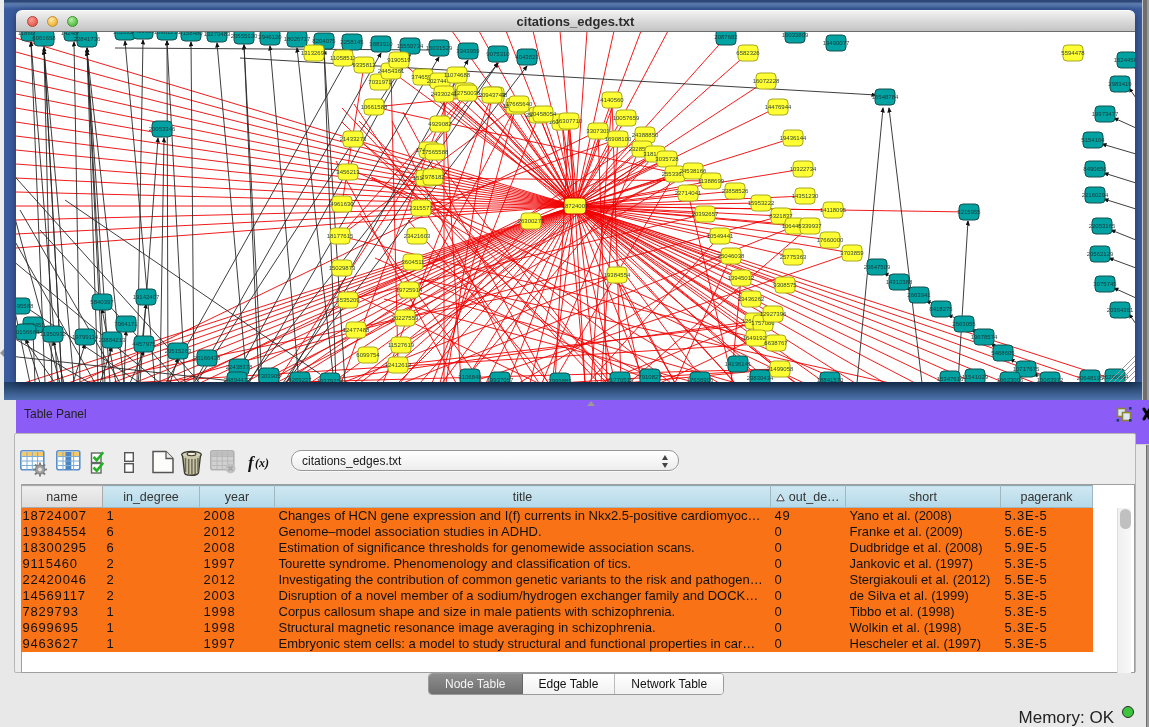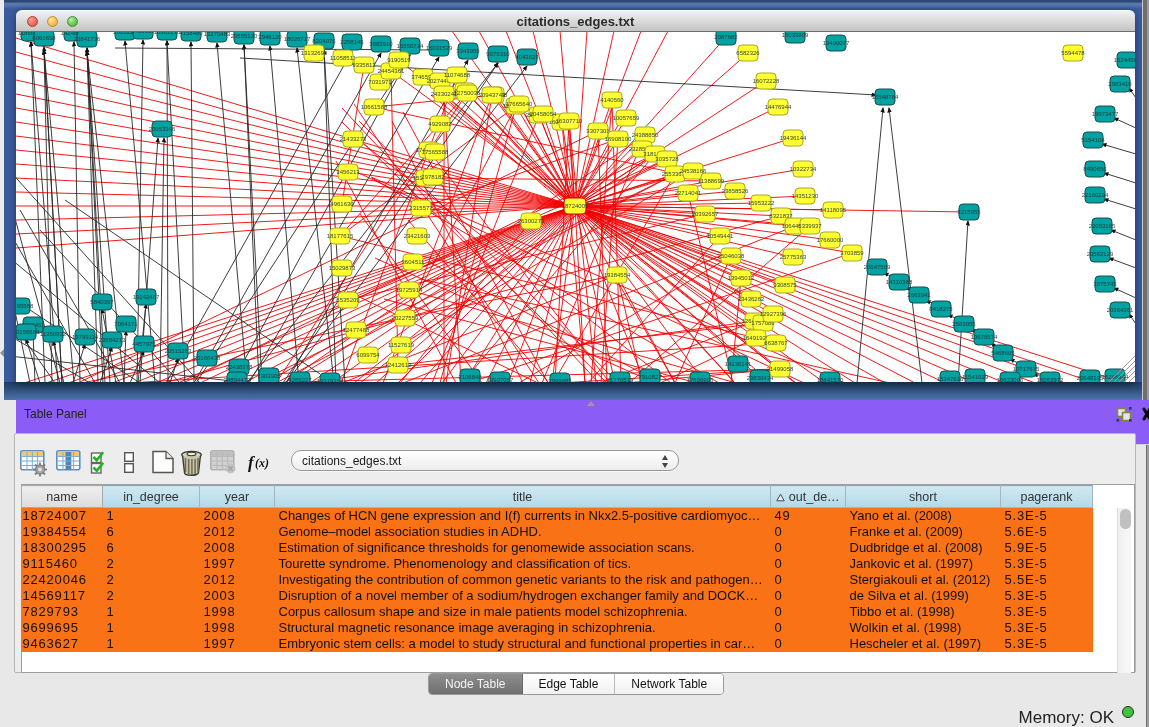--- a/index.html
+++ b/index.html
@@ -822,21 +822,21 @@
             <td class="d" style="width:75px">2003</td>
             <td style="width:496px">Disruption of a novel member of a sodium/hydrogen exchanger family and DOCK…</td>
             <td class="d" style="width:75px">0</td>
             <td style="width:155px">de Silva et al. (1999)</td>
             <td class="d" style="width:92px">5.3E-5</td>
           </tr>
           <tr>
             <td class="n" style="width:81px">7829793</td>
             <td class="d" style="width:97px">1</td>
             <td class="d" style="width:75px">1998</td>
-            <td style="width:496px">Corpus callosum shape and size in male patients model schizophrenia.</td>
+            <td style="width:496px">Corpus callosum shape and size in male patients with schizophrenia.</td>
             <td class="d" style="width:75px">0</td>
             <td style="width:155px">Tibbo et al. (1998)</td>
             <td class="d" style="width:92px">5.3E-5</td>
           </tr>
           <tr>
             <td class="n" style="width:81px">9699695</td>
             <td class="d" style="width:97px">1</td>
             <td class="d" style="width:75px">1998</td>
             <td style="width:496px">Structural magnetic resonance image averaging in schizophrenia.</td>
             <td class="d" style="width:75px">0</td>

